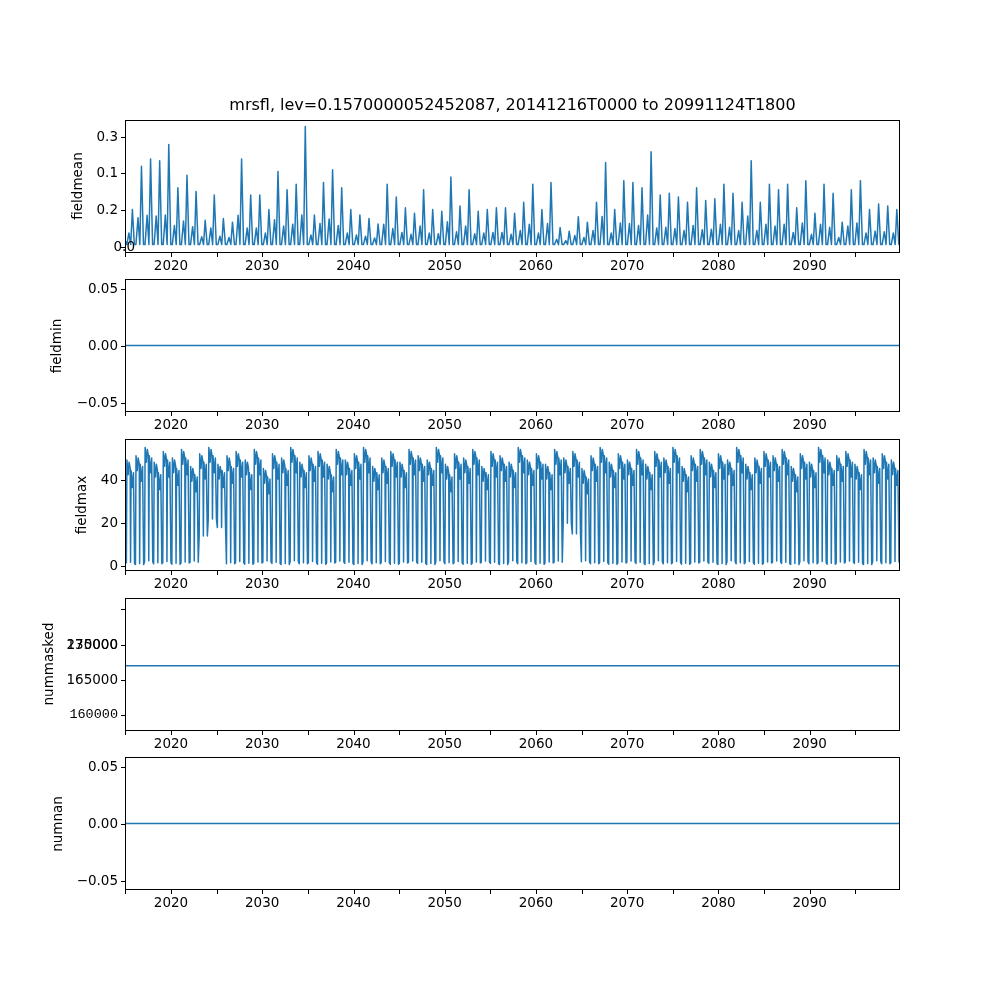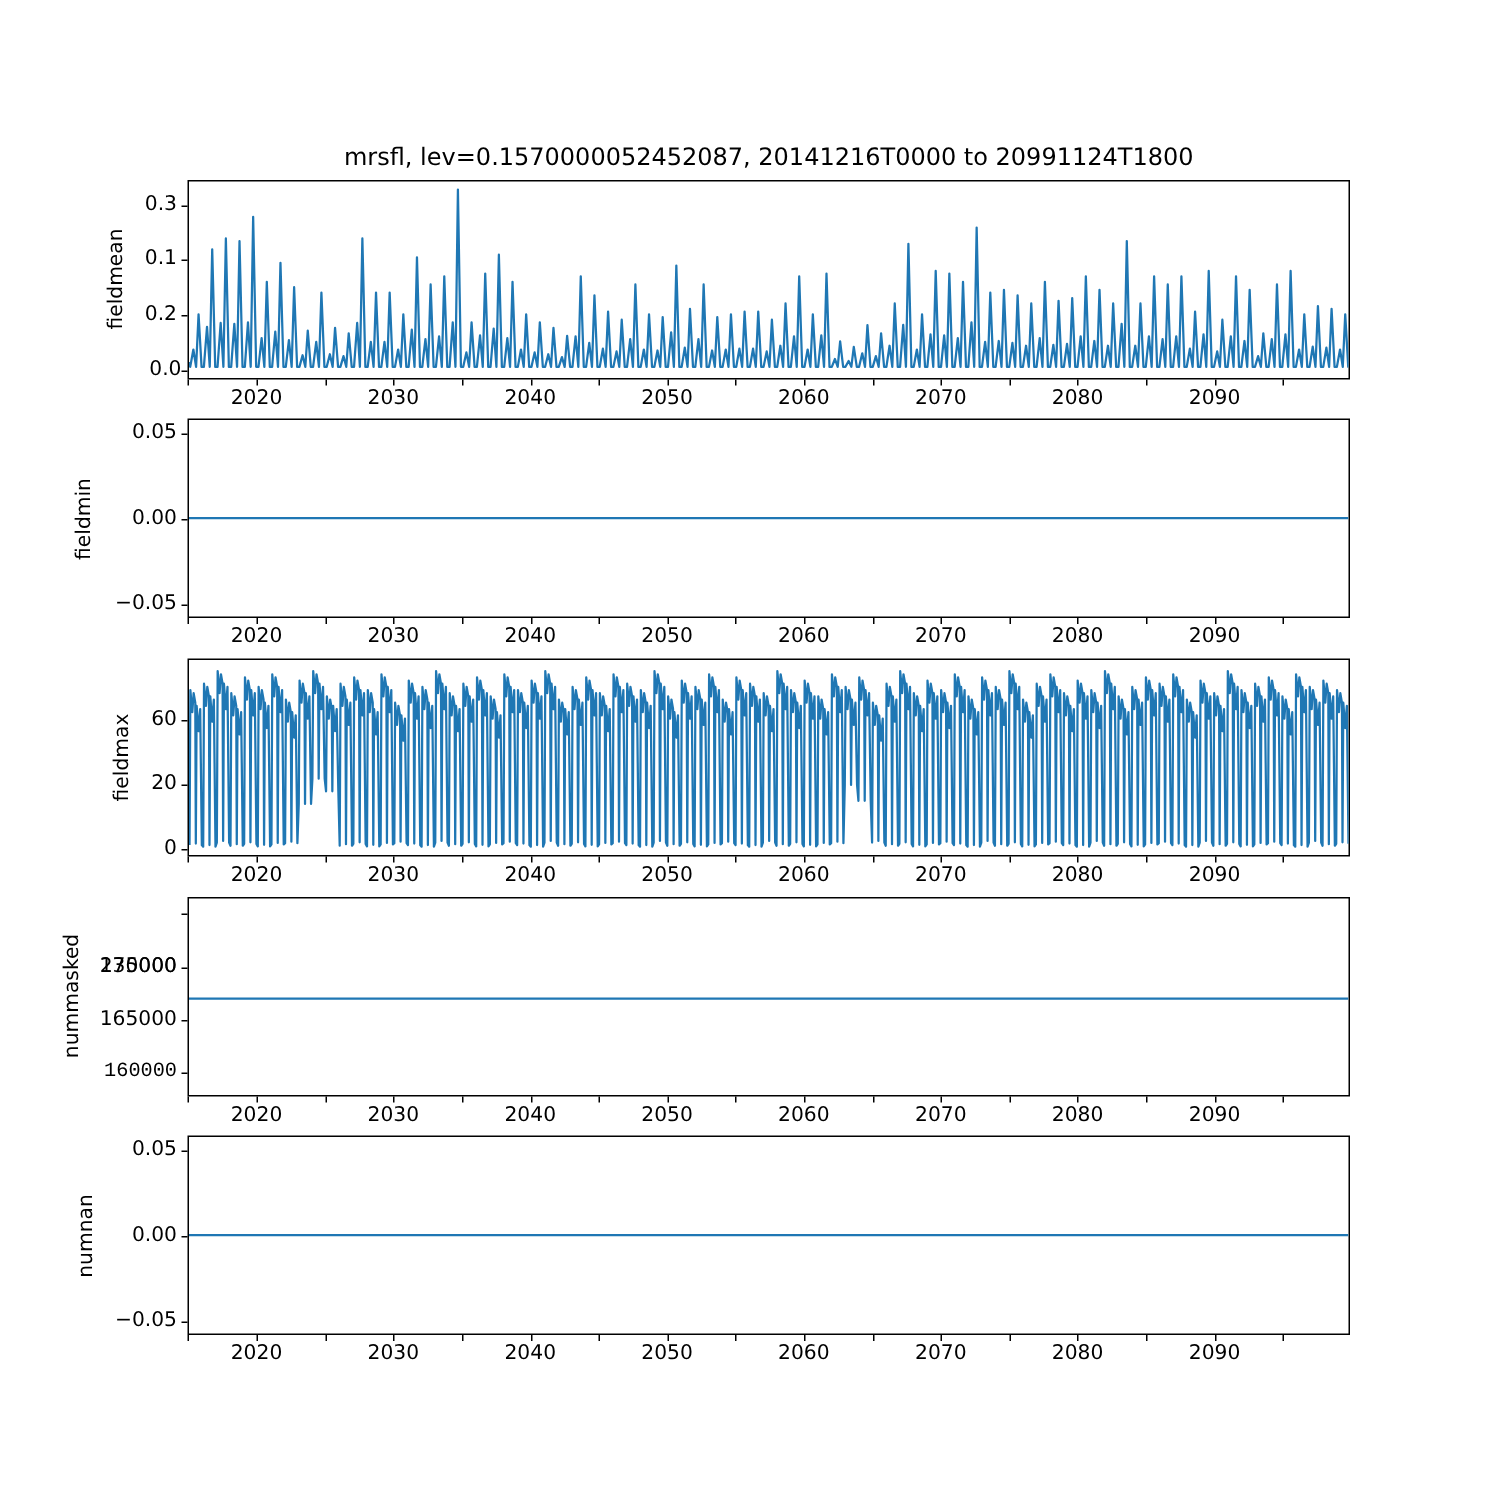--- a/index.html
+++ b/index.html
@@ -65,21 +65,21 @@
       <div class="xtick" style="left: 809.7px; top: 252.8px;"></div>
       <div class="xticklabel" style="left: 171px; top: 258.8px;">2020</div>
       <div class="xticklabel" style="left: 262.2px; top: 258.8px;">2030</div>
       <div class="xticklabel" style="left: 353.5px; top: 258.8px;">2040</div>
       <div class="xticklabel" style="left: 444.7px; top: 258.8px;">2050</div>
       <div class="xticklabel" style="left: 535.9px; top: 258.8px;">2060</div>
       <div class="xticklabel" style="left: 627.2px; top: 258.8px;">2070</div>
       <div class="xticklabel" style="left: 718.4px; top: 258.8px;">2080</div>
       <div class="xticklabel" style="left: 809.7px; top: 258.8px;">2090</div>
       <div class="ytick" style="left: 121px; top: 246.6px;"></div>
-      <div class="yticklabel" style="left: 3px; width: 118px; top: 246.6px;">0.0</div>
+      <div class="yticklabel" style="left: 17px; width: 118px; top: 246.6px;">0.0</div>
       <div class="ytick" style="left: 121px; top: 209.9px;"></div>
       <div class="yticklabel" style="left: 0px; width: 118px; top: 209.9px;">0.2</div>
       <div class="ytick" style="left: 121px; top: 173.2px;"></div>
       <div class="yticklabel" style="left: 0px; width: 118px; top: 173.2px;">0.1</div>
       <div class="ytick" style="left: 121px; top: 136.5px;"></div>
       <div class="yticklabel" style="left: 0px; width: 118px; top: 136.5px;">0.3</div>
       <div class="ylabel" style="left: 78px; top: 186.4px;">fieldmean</div>
       <div class="axes" style="left: 125px; top: 279.3px; width: 775px; height: 132.8px;">
         <svg viewBox="0 0 775 132.8" width="100%" height="100%" preserveAspectRatio="none">
           <polyline points="0.00,66.40 775.00,66.40" fill="none" stroke="#1f77b4" stroke-width="1.5" stroke-linejoin="round"></polyline>
@@ -145,21 +145,21 @@
       <div class="xticklabel" style="left: 444.7px; top: 577.4px;">2050</div>
       <div class="xticklabel" style="left: 535.9px; top: 577.4px;">2060</div>
       <div class="xticklabel" style="left: 627.2px; top: 577.4px;">2070</div>
       <div class="xticklabel" style="left: 718.4px; top: 577.4px;">2080</div>
       <div class="xticklabel" style="left: 809.7px; top: 577.4px;">2090</div>
       <div class="ytick" style="left: 121px; top: 566px;"></div>
       <div class="yticklabel" style="left: 0px; width: 118px; top: 566px;">0</div>
       <div class="ytick" style="left: 121px; top: 523.2px;"></div>
       <div class="yticklabel" style="left: 0px; width: 118px; top: 523.2px;">20</div>
       <div class="ytick" style="left: 121px; top: 480.4px;"></div>
-      <div class="yticklabel" style="left: 0px; width: 118px; top: 480.4px;">60</div>
+      <div class="yticklabel" style="left: 0px; width: 118px; top: 480.4px;">40</div>
       <div class="ylabel" style="left: 82px; top: 505px;">fieldmax</div>
       <div class="axes" style="left: 125px; top: 597.9px; width: 775px; height: 132.8px;">
         <svg viewBox="0 0 775 132.8" width="100%" height="100%" preserveAspectRatio="none">
           <polyline points="0.00,67.81 775.00,67.81" fill="none" stroke="#1f77b4" stroke-width="1.5" stroke-linejoin="round"></polyline>
         </svg>
       </div>
       <div class="xtick" style="left: 125.4px; top: 730.7px;"></div>
       <div class="xtick" style="left: 216.6px; top: 730.7px;"></div>
       <div class="xtick" style="left: 307.8px; top: 730.7px;"></div>
       <div class="xtick" style="left: 399.1px; top: 730.7px;"></div>

